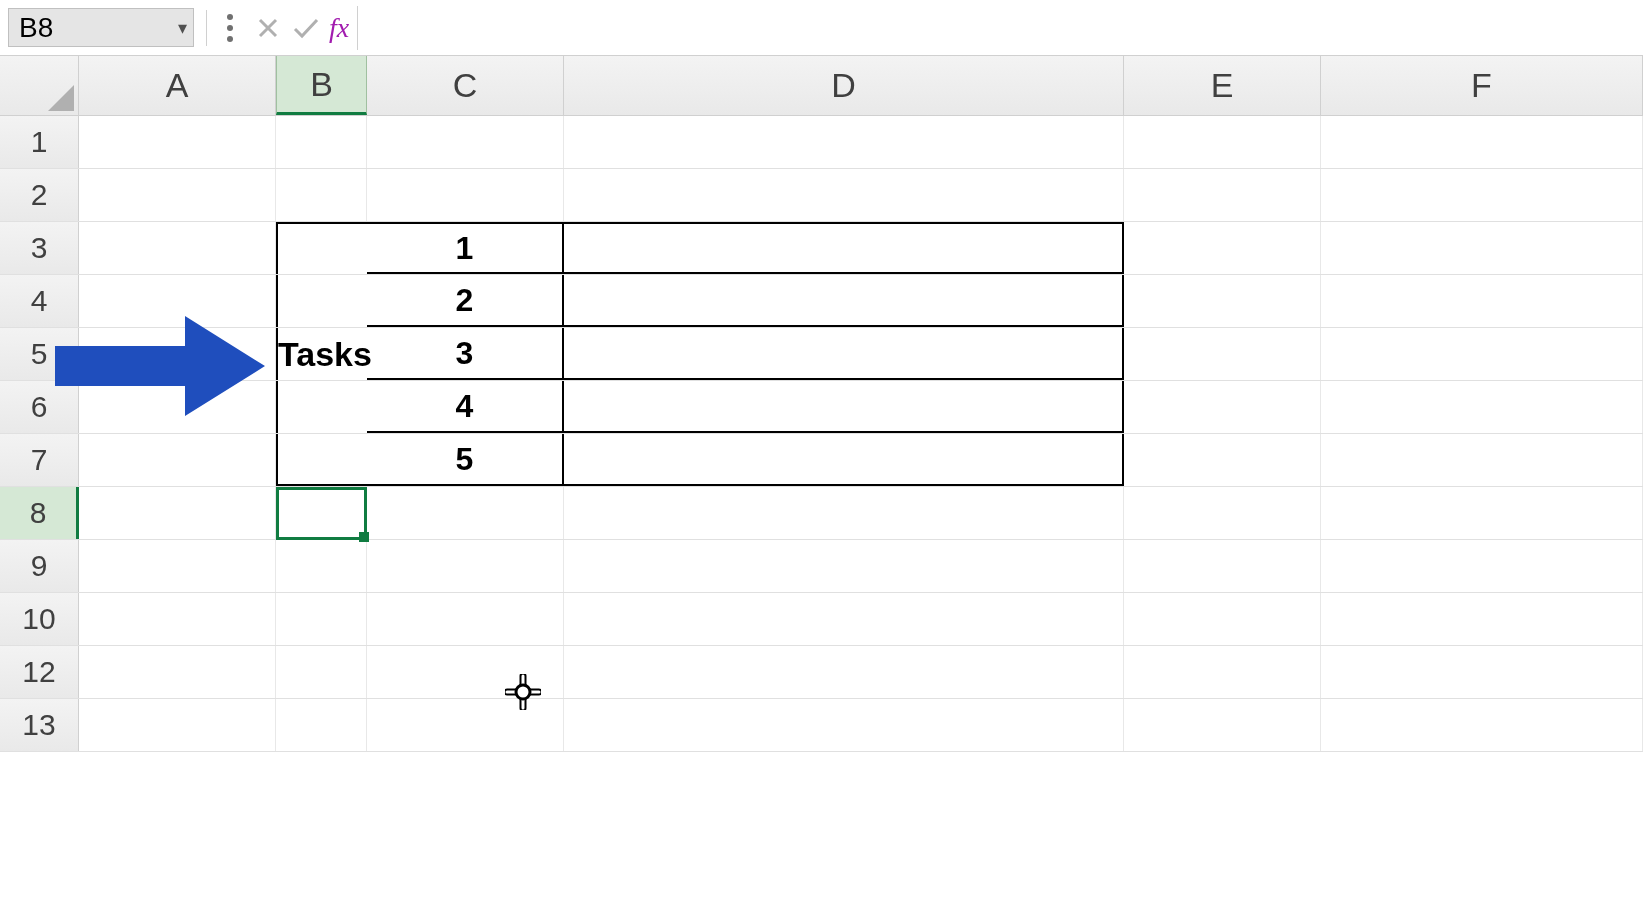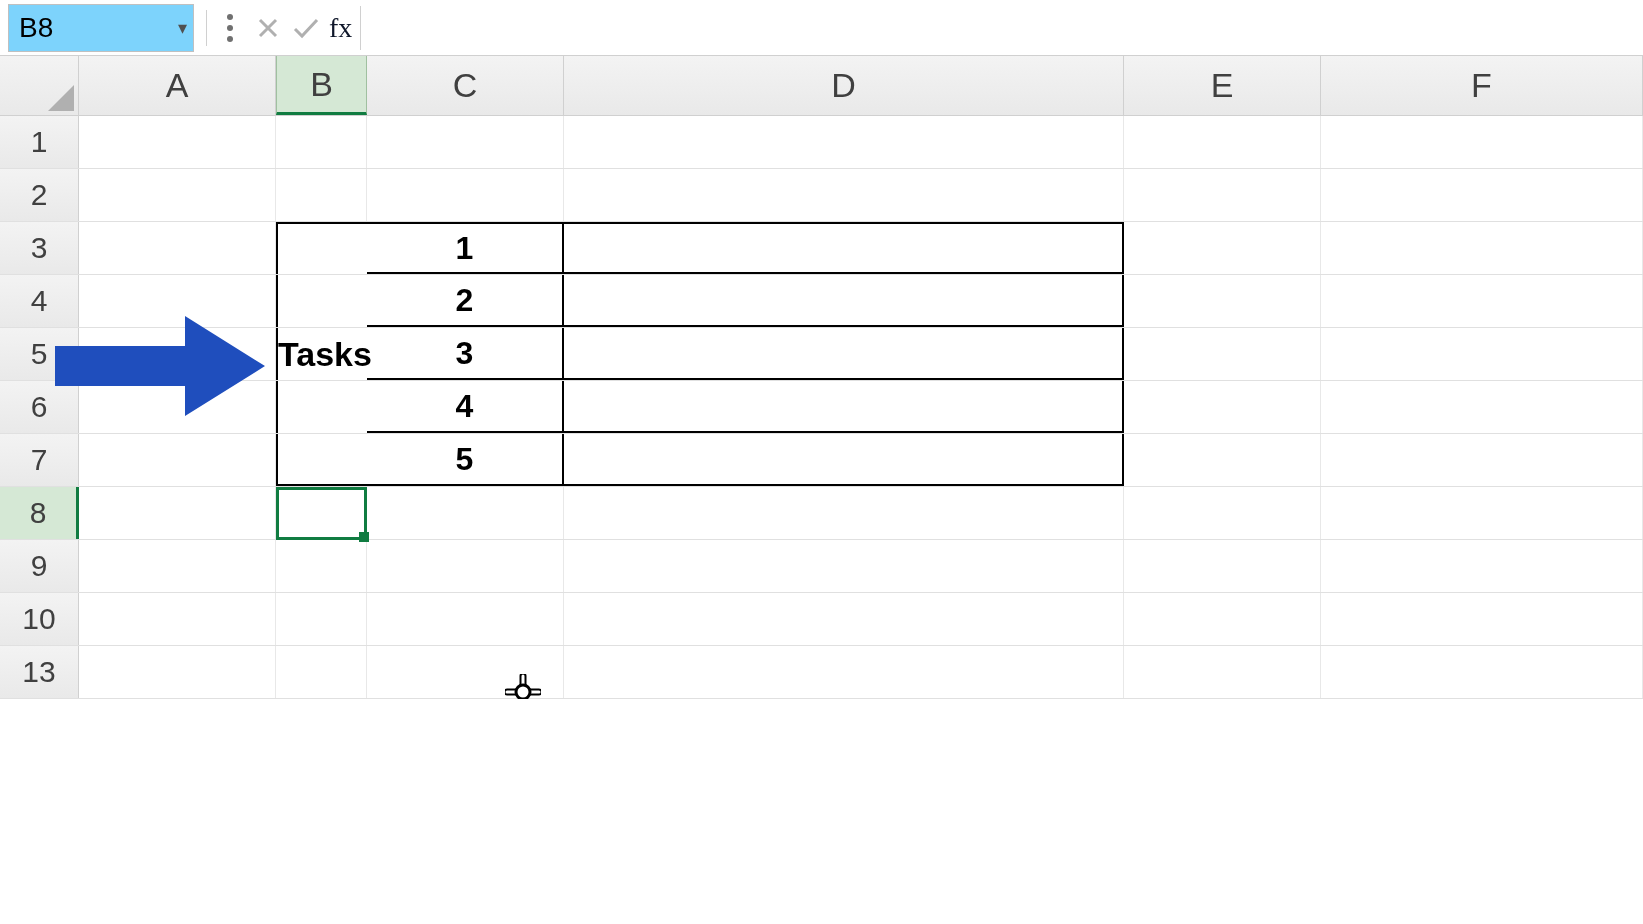--- a/index.html
+++ b/index.html
@@ -14,28 +14,28 @@
     }
     .formula-bar {
       height: 56px;
       display: flex;
       align-items: center;
       border-bottom: 1px solid #d0d0d0;
       background: #ffffff;
     }
     .name-box {
       width: 186px;
-      height: 48px;
+      height: 39px;
       border: 1px solid #c0c0c0;
       display: flex;
       align-items: center;
       padding-left: 10px;
       font-size: 28px;
       margin: 5px 8px;
-      background: #7dd3fc;
+      background: #e5e5e5;
       position: relative;
     }
     .name-box-dropdown {
       position: absolute;
       right: 6px;
       font-size: 18px;
       color: #505050;
     }
     .fb-divider {
       width: 1px;
@@ -46,23 +46,24 @@
     .fb-icon-wrap {
       width: 38px;
       height: 42px;
       display: flex;
       align-items: center;
       justify-content: center;
       color: #808080;
     }
     .fb-icon-wrap svg { display:block; }
     .fx-label {
+      font-style: italic;
       font-family: "Times New Roman", serif;
       font-size: 28px;
-      color: #0f172a;
+      color: #a21caf;
       padding: 0 8px 0 4px;
     }
     .formula-input-region {
       flex: 1;
       height: 44px;
       border-left: 1px solid #d0d0d0;
       padding-left: 10px;
     }
     .sheet {
       position: relative;
@@ -362,20 +363,31 @@
       </div>
     <div class="cell A"></div>
     <div class="cell B"></div>
     <div class="cell C"></div>
     <div class="cell D"></div>
     <div class="cell E"></div>
     <div class="cell F"></div>
   </div>
 
 
+  <div class="row">
+    <div class="row-header">
+        <span>12</span>
+      </div>
+    <div class="cell A"></div>
+    <div class="cell B"></div>
+    <div class="cell C"></div>
+    <div class="cell D"></div>
+    <div class="cell E"></div>
+    <div class="cell F"></div>
+  </div>
 
   <div class="row">
     <div class="row-header">
         <span>13</span>
       </div>
     <div class="cell A"></div>
     <div class="cell B"></div>
     <div class="cell C"></div>
     <div class="cell D"></div>
     <div class="cell E"></div>

